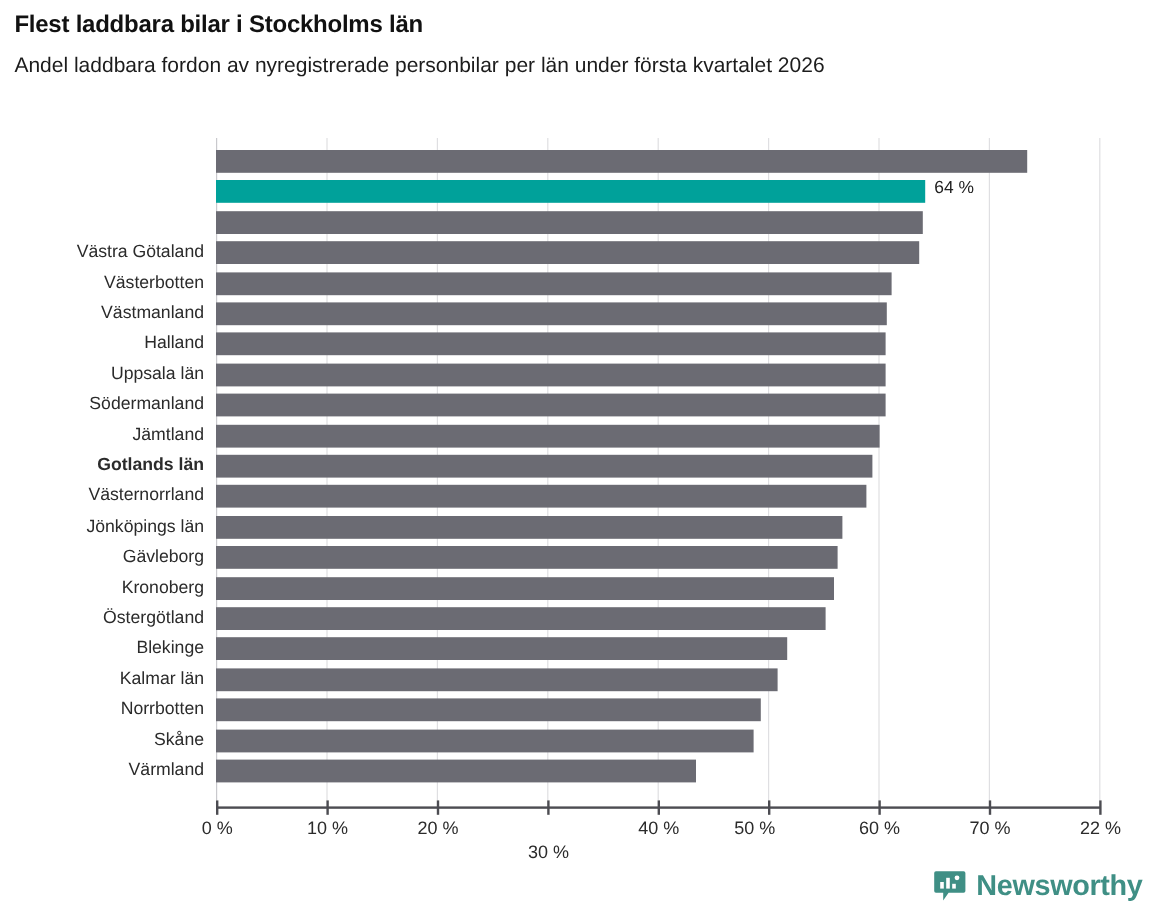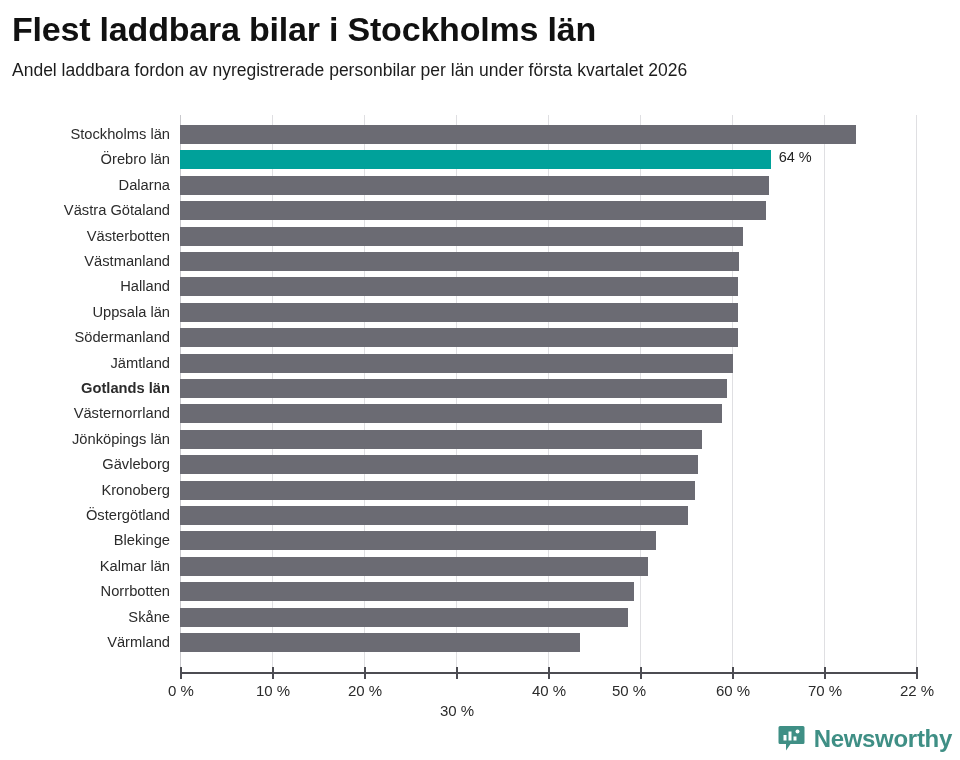--- a/index.html
+++ b/index.html
@@ -14,21 +14,21 @@
     color: #222222;
     overflow: hidden;
     position: relative;
   }
 
   
   #header {
     padding: 10px 12px 0 12px;
   }
   #chart-title {
-    font-size: 34px;
+    font-size: 20px;
     font-weight: bold;
     letter-spacing: -0.2px;
     color: #111111;
     line-height: 1.15;
     margin: 0;
     white-space: nowrap;
   }
   #chart-subtitle {
     font-size: 17.5px;
     font-weight: normal;
@@ -174,23 +174,20 @@
 <body>
 
 <div id="header">
   <h1 id="chart-title">Flest laddbara bilar i Stockholms län</h1>
   <h2 id="chart-subtitle">Andel laddbara fordon av nyregistrerade personbilar per län under första kvartalet 2026</h2>
 </div>
 
 <div id="chart-area">
 
   <div id="y-axis">
-      <div class="y-label" style="top: 10px;">Stockholms län</div>
-      <div class="y-label" style="top: 35.4px;">Örebro län</div>
-      <div class="y-label" style="top: 60.8px;">Dalarna</div>
       <div class="y-label" style="top: 86.2px;">Västra Götaland</div>
       <div class="y-label" style="top: 111.6px;">Västerbotten</div>
       <div class="y-label" style="top: 137px;">Västmanland</div>
       <div class="y-label" style="top: 162.4px;">Halland</div>
       <div class="y-label" style="top: 187.8px;">Uppsala län</div>
       <div class="y-label" style="top: 213.2px;">Södermanland</div>
       <div class="y-label" style="top: 238.6px;">Jämtland</div>
       <div class="y-label" style="top: 264px; font-weight: bold;">Gotlands län</div>
       <div class="y-label" style="top: 289.4px;">Västernorrland</div>
       <div class="y-label" style="top: 314.8px;">Jönköpings län</div>

